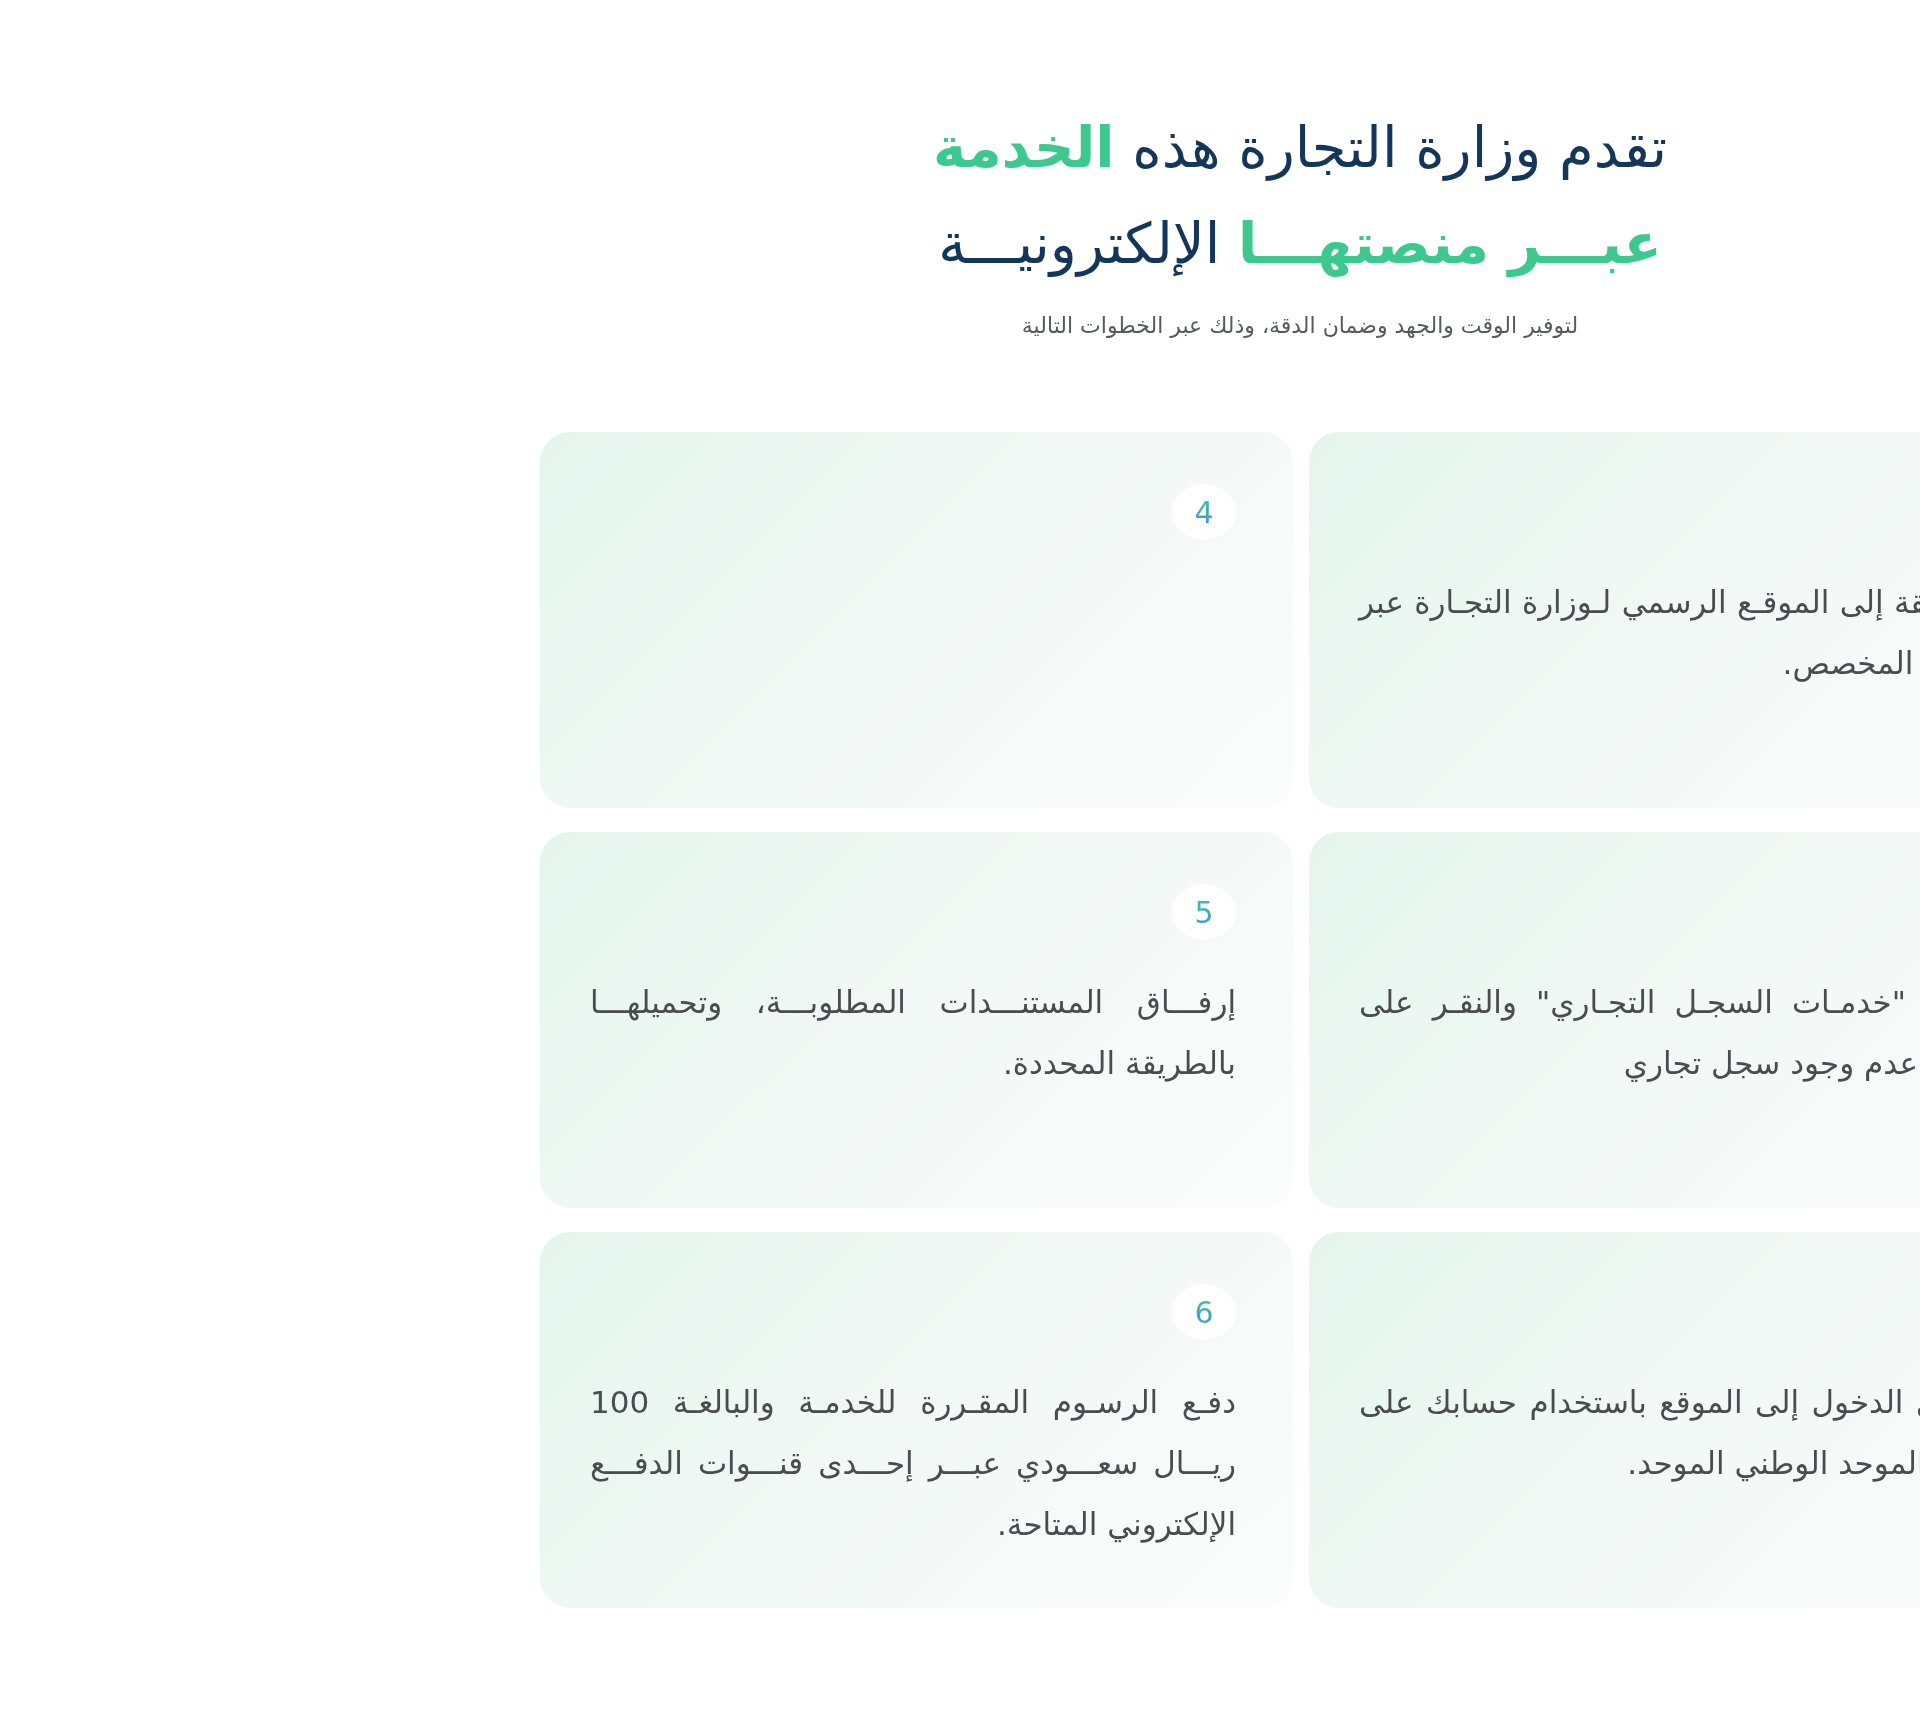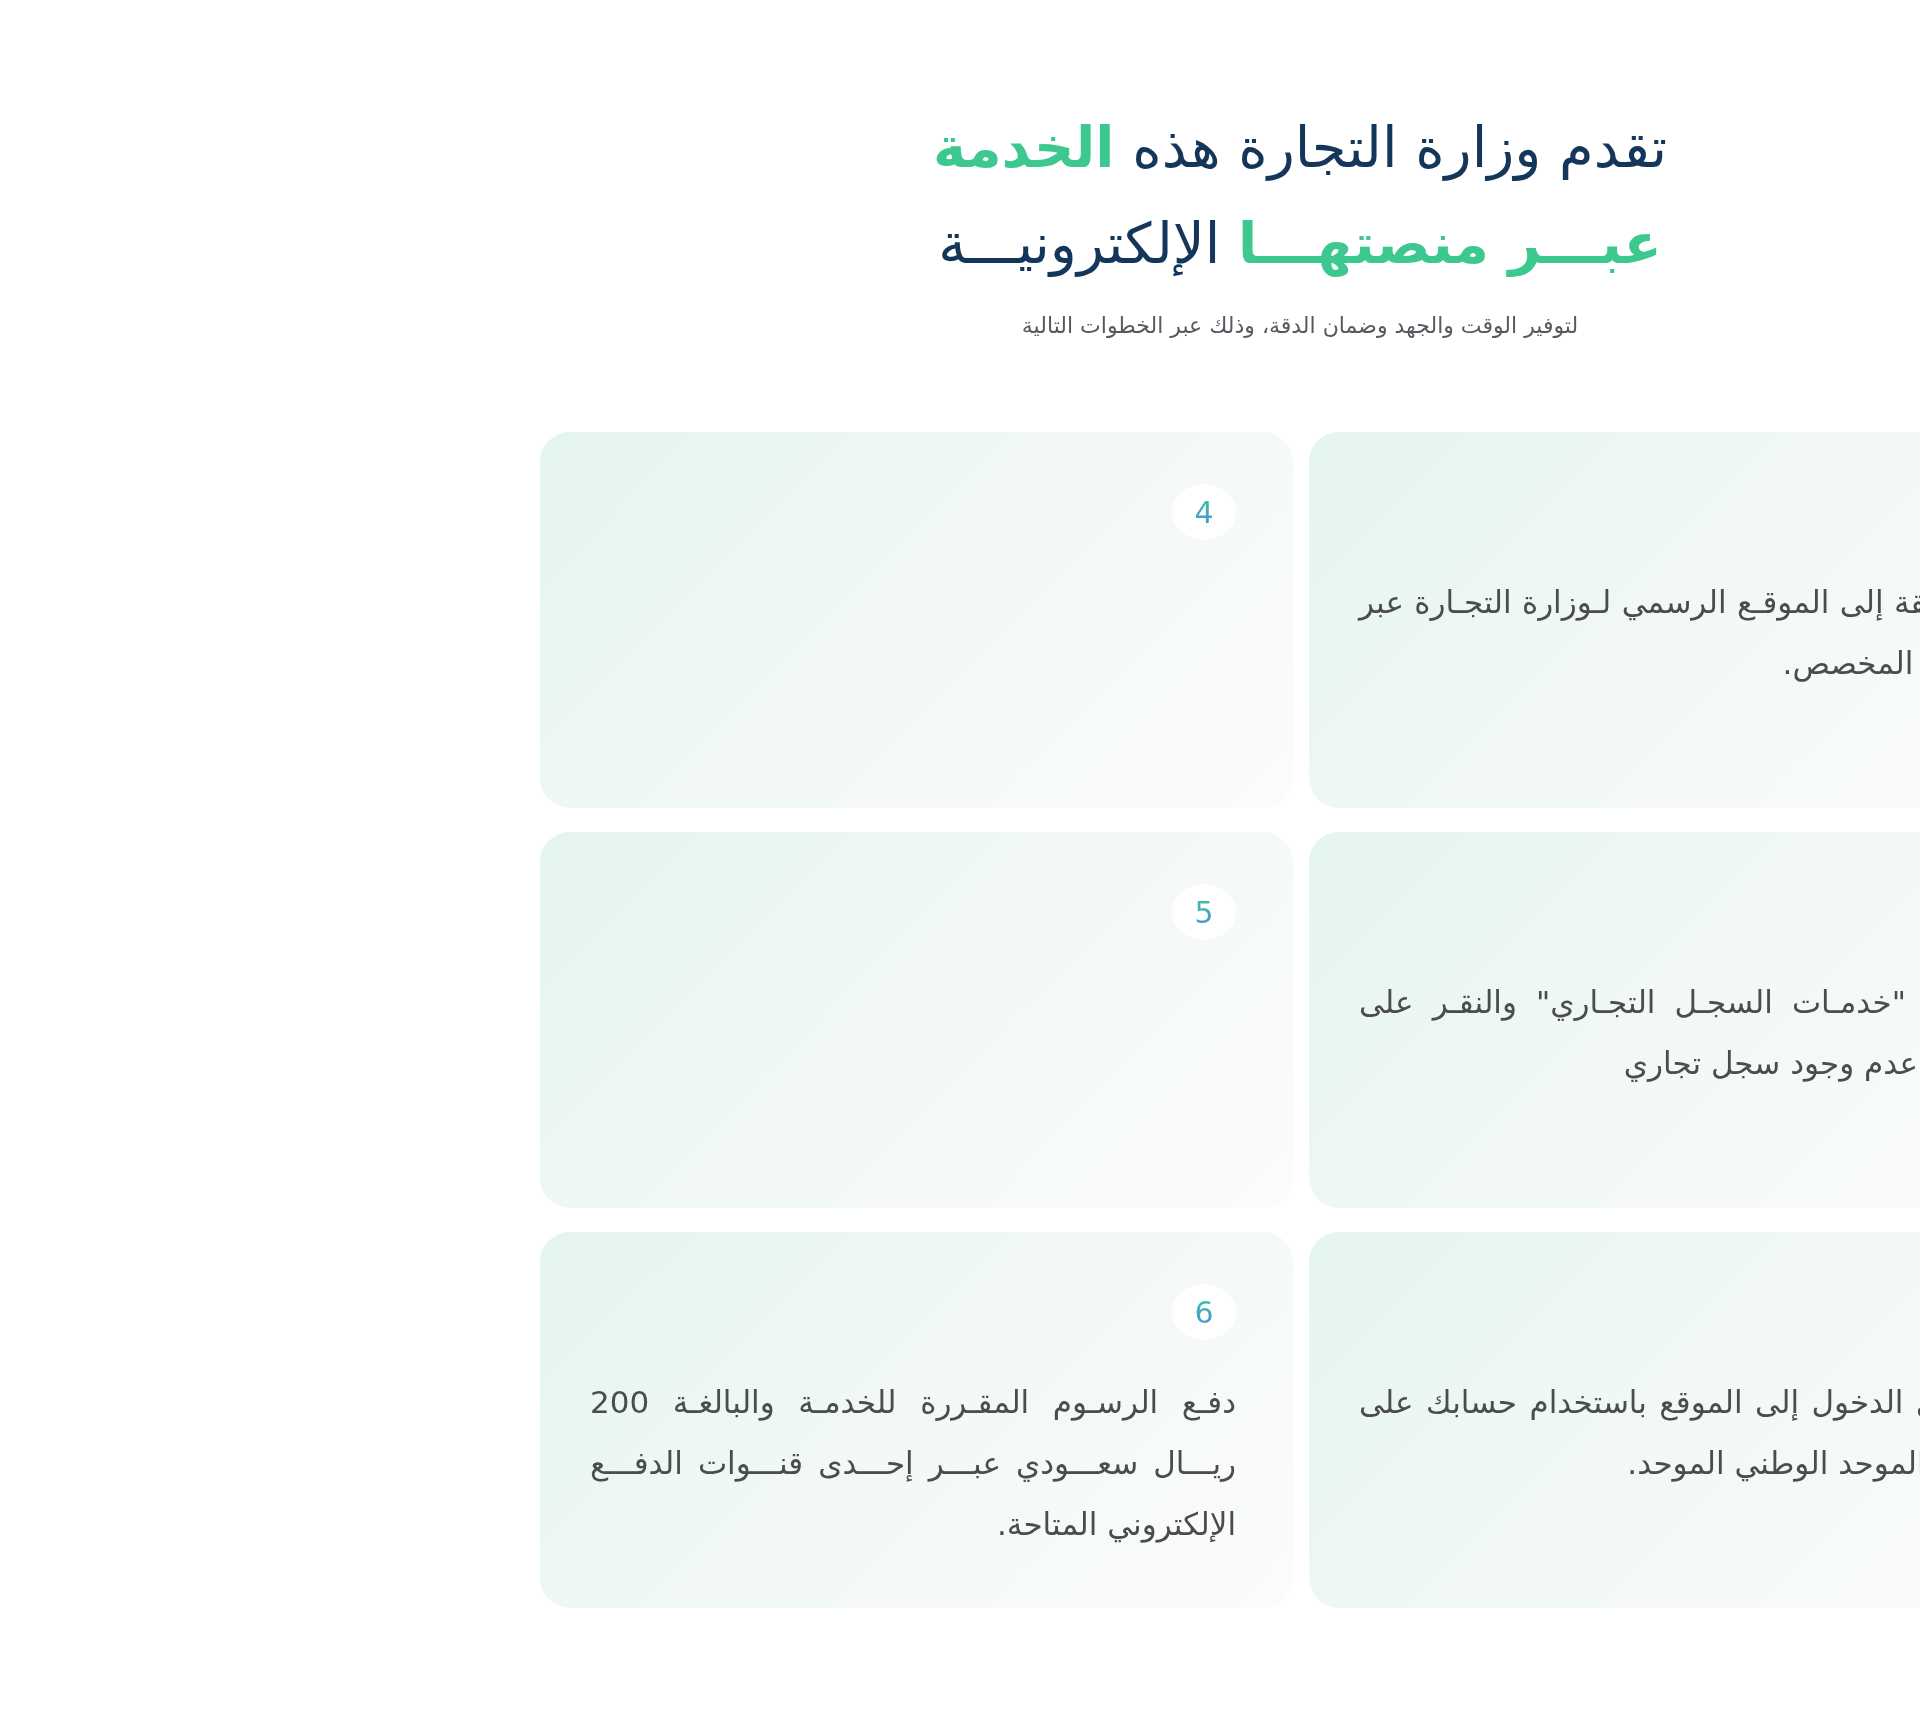--- a/index.html
+++ b/index.html
@@ -119,29 +119,30 @@
     <div class="card">
       <div class="badge">
         <span class="badge-num">2</span>
       </div>
       <p class="card-text">اختيـار "خدمـات السجـل التجـاري" والنقـر على "إفادة عدم وجود سجل تجاري</p>
     </div>
     <div class="card">
       <div class="badge">
         <span class="badge-num">5</span>
       </div>
+      <p class="card-text">إرفـــاق المستنـــدات المطلوبـــة، وتحميلهـــا بالطريقة المحددة.</p>
     </div>
 
     <div class="card">
       <div class="badge">
         <span class="badge-num">3</span>
       </div>
       <p class="card-text">تسجيل الدخول إلى الموقع باستخدام حسابك على منصة الموحد الوطني الموحد.</p>
     </div>
     <div class="card">
       <div class="badge">
         <span class="badge-num">6</span>
       </div>
-      <p class="card-text">دفـع الرسـوم المقـررة للخدمـة والبالغـة 200 ريـــال سعـــودي عبـــر إحـــدى قنـــوات الدفـــع الإلكتروني المتاحة.</p>
+      <p class="card-text">دفـع الرسـوم المقـررة للخدمـة والبالغـة 100 ريـــال سعـــودي عبـــر إحـــدى قنـــوات الدفـــع الإلكتروني المتاحة.</p>
     </div>
   </section>
 
 </div>
 
 </body></html>

